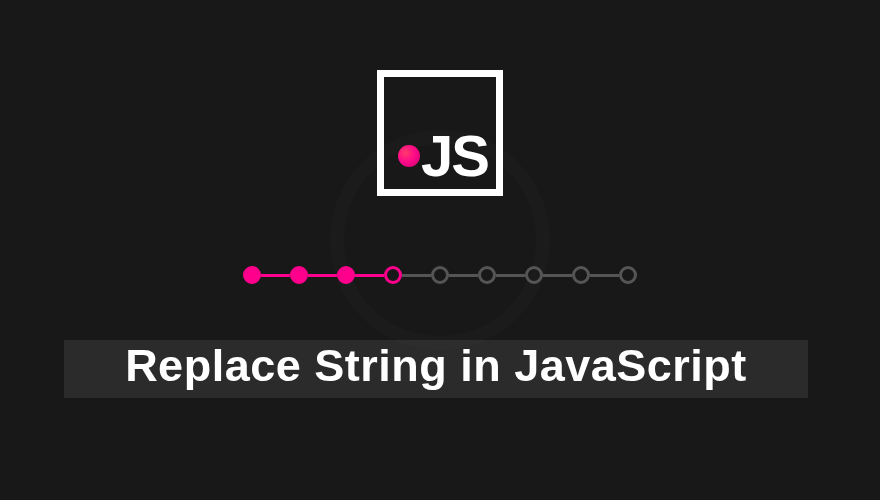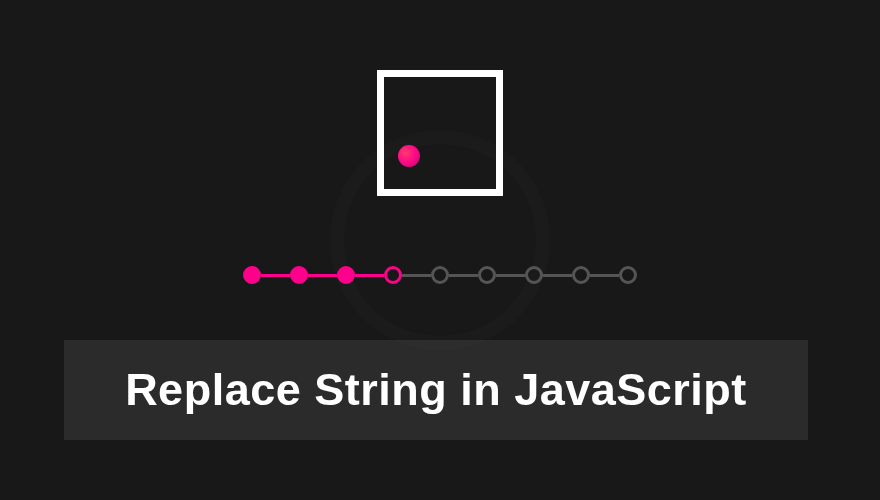--- a/index.html
+++ b/index.html
@@ -80,42 +80,43 @@
   height: 3px;
   display: block;
 }
 .seg.pink { background: #ff008c; }
 .seg.gray { background: #555; }
 .title-bar {
   position: absolute;
   left: 64px;
   right: 72px;
   top: 340px;
-  height: 100px;
+  height: 58px;
   background: rgba(60,60,60,0.55);
   display: flex;
-  align-items: center;
+  align-items: flex-start;
   justify-content: center;
 }
 .title-text {
   color: #fff;
   font-size: 45px;
   font-weight: 700;
   letter-spacing: 0.5px;
 }
 </style>
 </head>
 <body>
 
 <div class="watermark">
   <div class="watermark-circle"></div>
 </div>
 
 <div class="logo-box">
   <span class="logo-dot"></span>
+  <span class="logo-text">JS</span>
 </div>
 
 <div class="progress">
   <span class="node filled-pink"></span>
   <span class="seg pink"></span>
   <span class="node filled-pink"></span>
   <span class="seg pink"></span>
   <span class="node filled-pink"></span>
   <span class="seg pink"></span>
   <span class="node ring-pink"></span>

